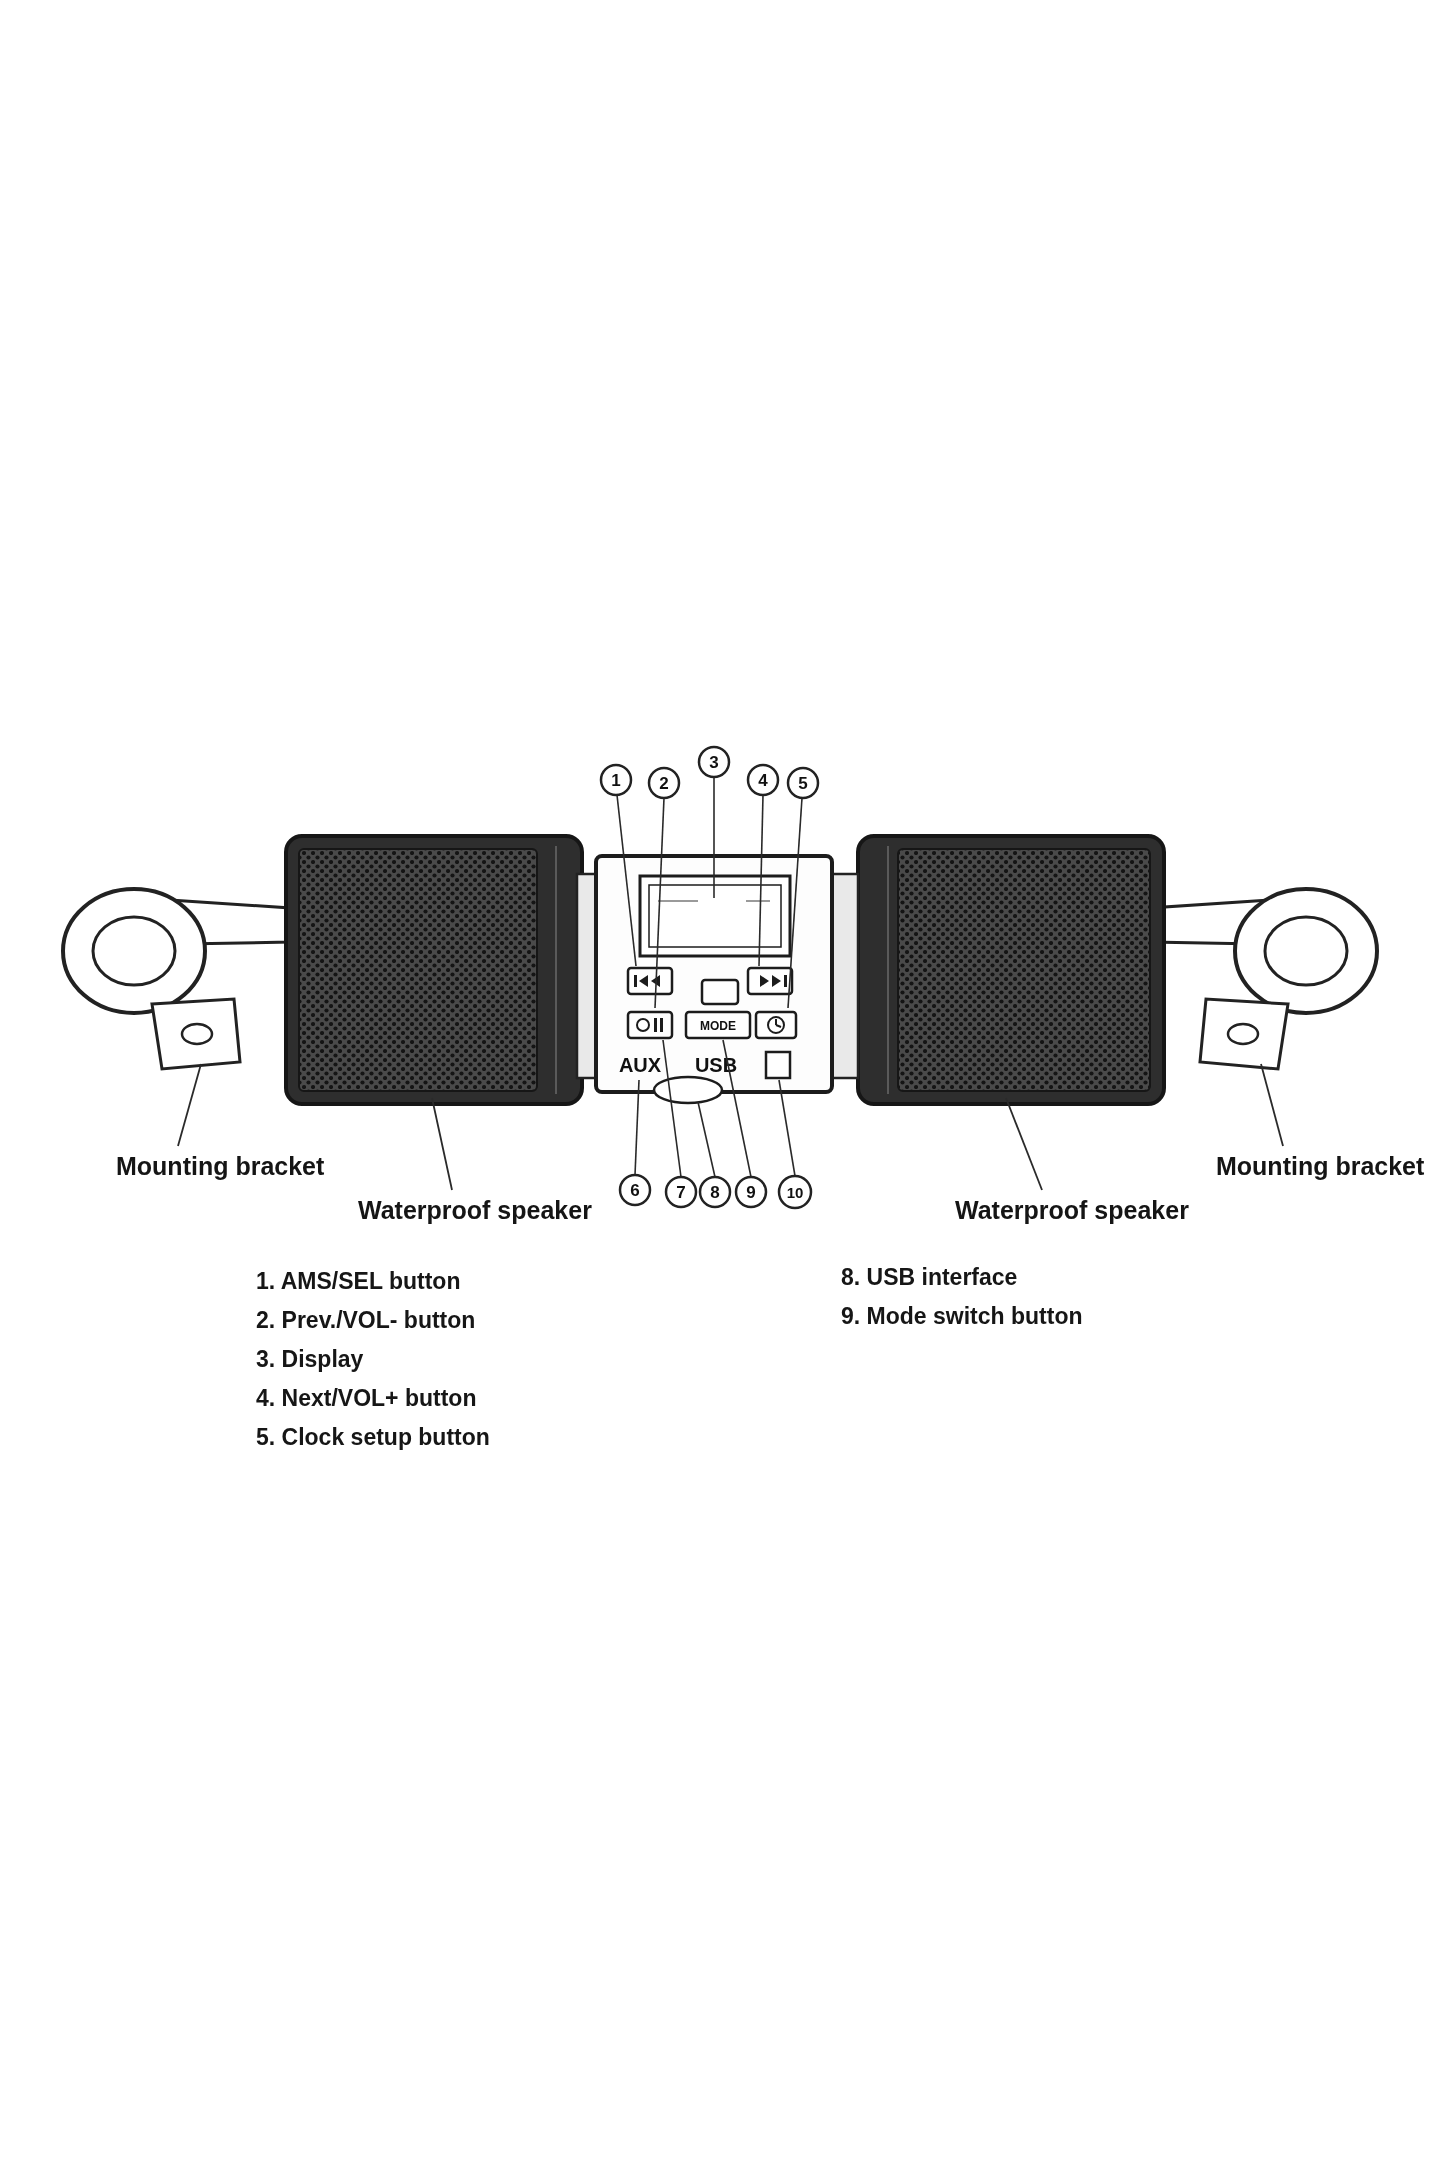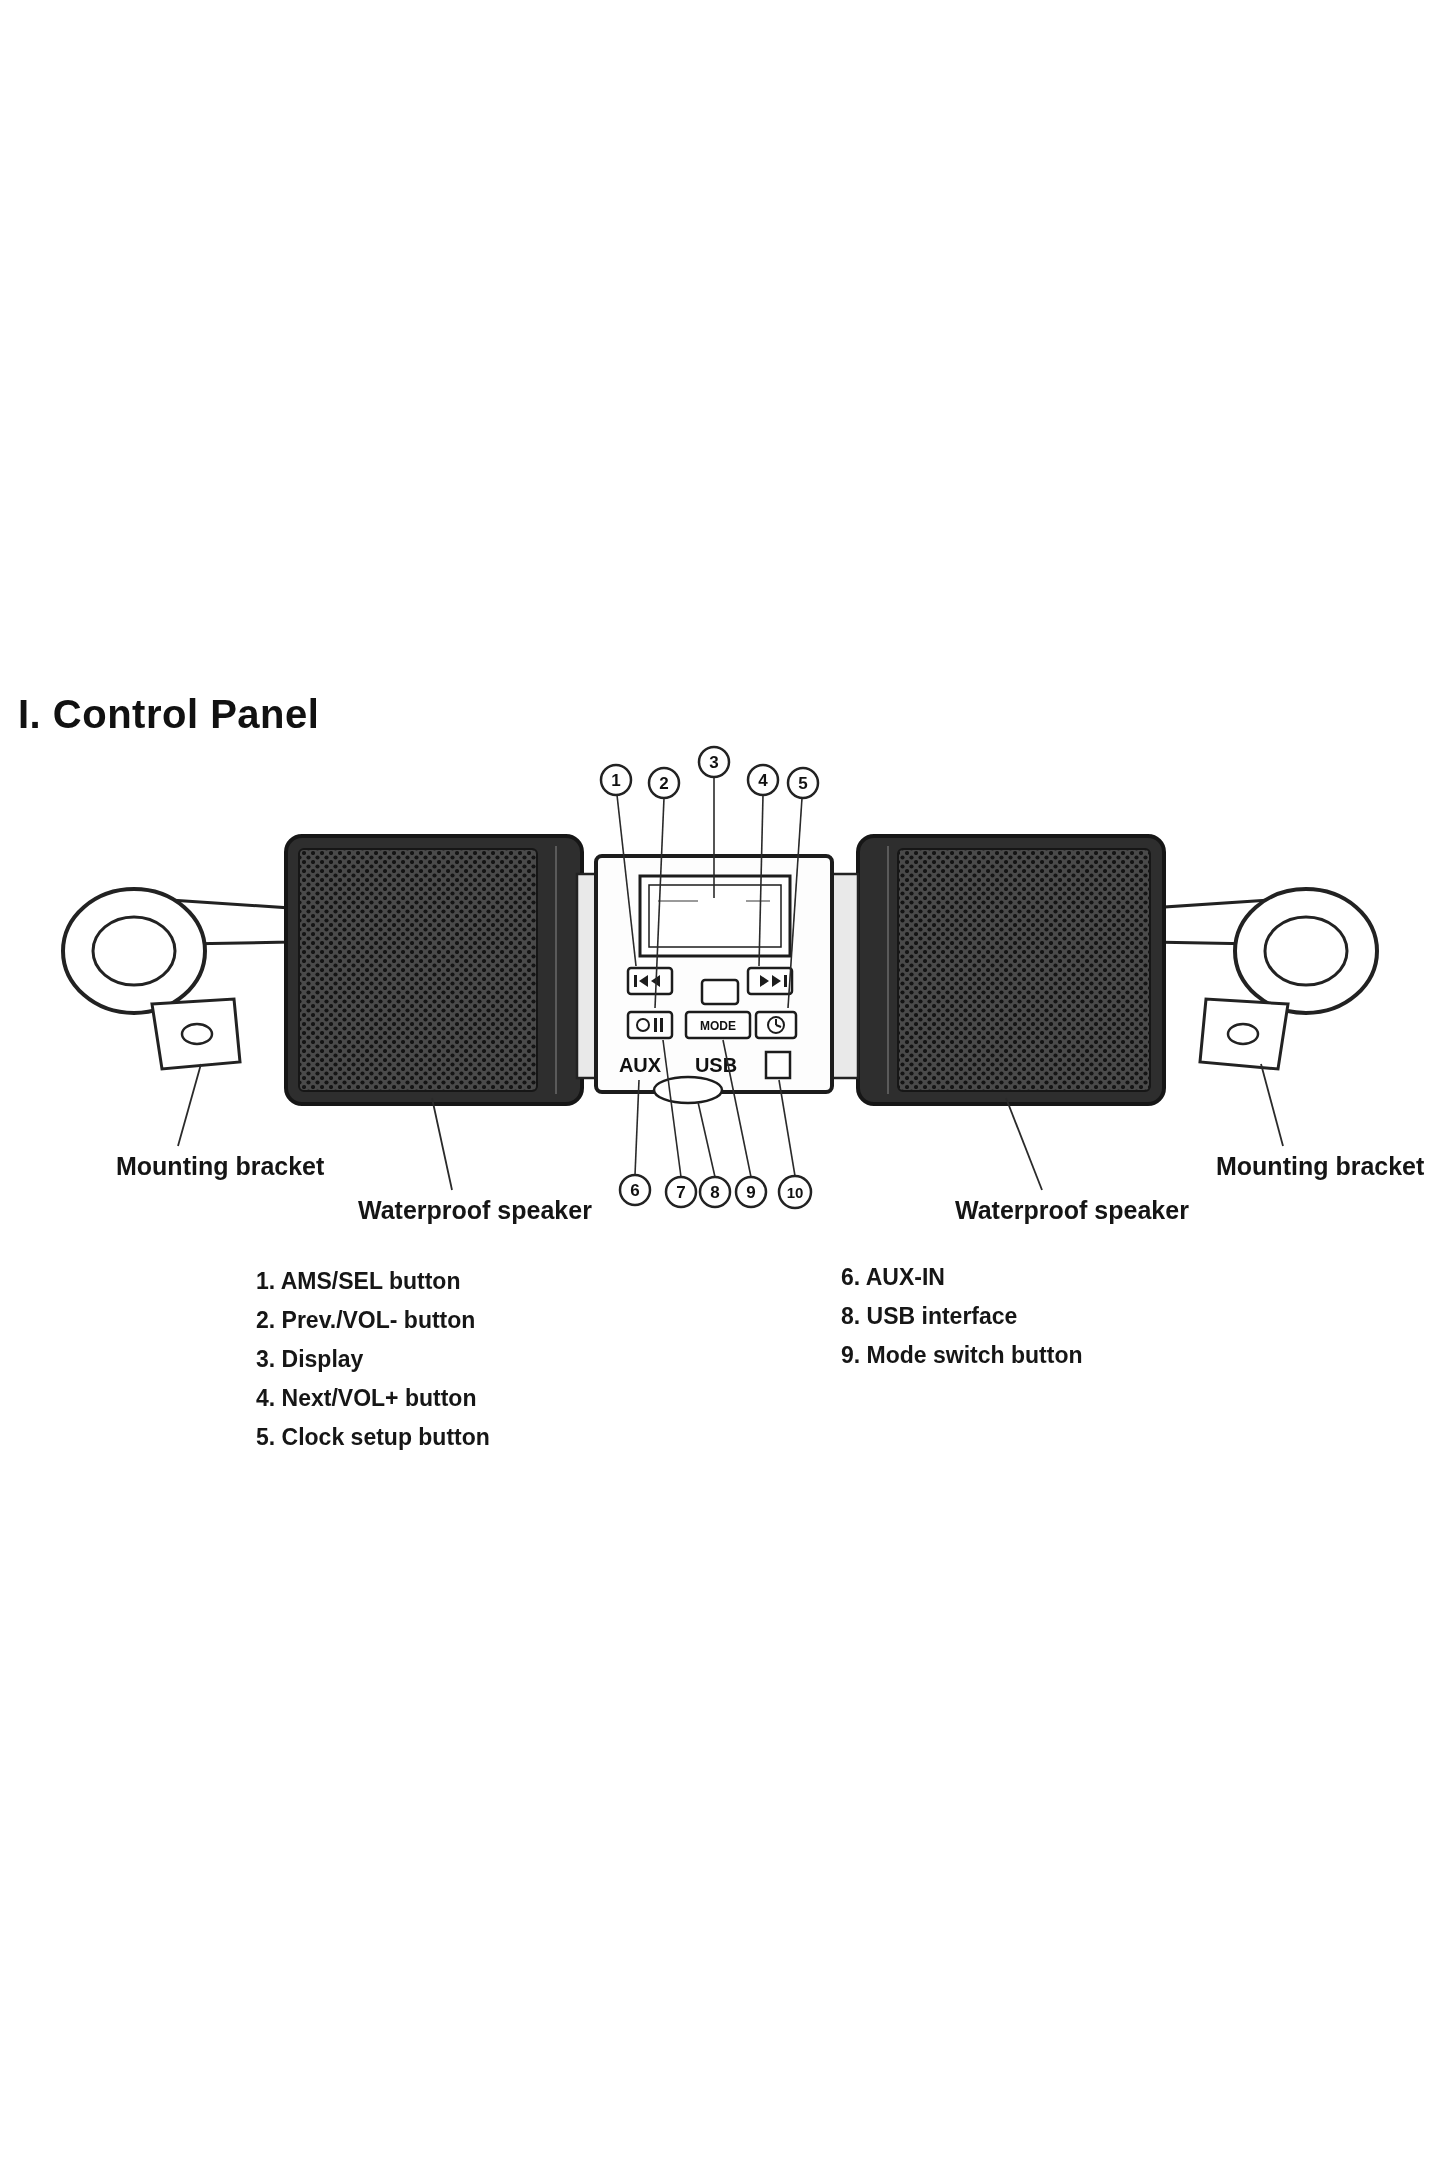--- a/index.html
+++ b/index.html
@@ -16,21 +16,20 @@
   svg text { font-family:"Liberation Sans", sans-serif; fill:#111; }
   .callout-num { font-size:17px; font-weight:700; }
   .panel-word { font-size:20px; font-weight:700; }
   .mode-word { font-size:12px; font-weight:700; }
 </style>
 </head>
 <body>
 
 <div class="page">
 
-  <div class="abs title" style="left:18px; top:692px;">I. Control Panel</div>
 
   <svg class="diagram" viewBox="0 0 1440 2160">
     <defs>
       <pattern id="mesh" width="9" height="9" patternUnits="userSpaceOnUse">
         <rect width="9" height="9" fill="#4a4a4a"></rect>
         <circle cx="2.5" cy="2.5" r="2.1" fill="#141414"></circle>
         <circle cx="7" cy="7" r="2.1" fill="#141414"></circle>
       </pattern>
     </defs>
 
@@ -178,18 +177,17 @@
 
   <div class="abs" style="left:256px; top:1262px;">
     <div class="legend-item">1. AMS/SEL button</div>
     <div class="legend-item">2. Prev./VOL- button</div>
     <div class="legend-item">3. Display</div>
     <div class="legend-item">4. Next/VOL+ button</div>
     <div class="legend-item">5. Clock setup button</div>
   </div>
 
   <div class="abs" style="left:841px; top:1258px;">
-    <div class="legend-item">6. AUX-IN</div>
     <div class="legend-item">8. USB interface</div>
     <div class="legend-item">9. Mode switch button</div>
   </div>
 
 </div>
 
 </body></html>

